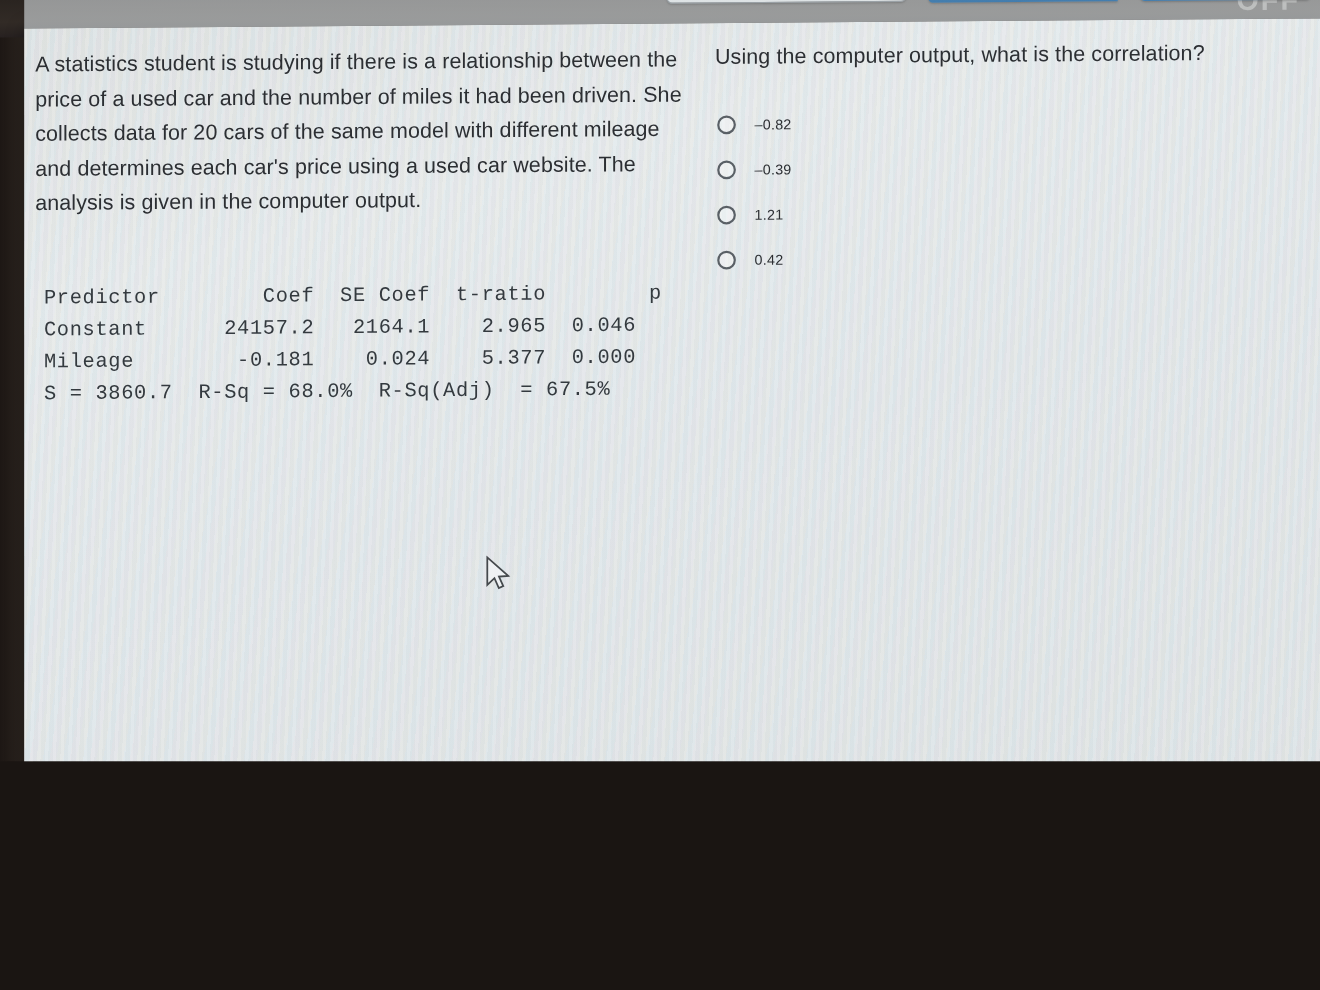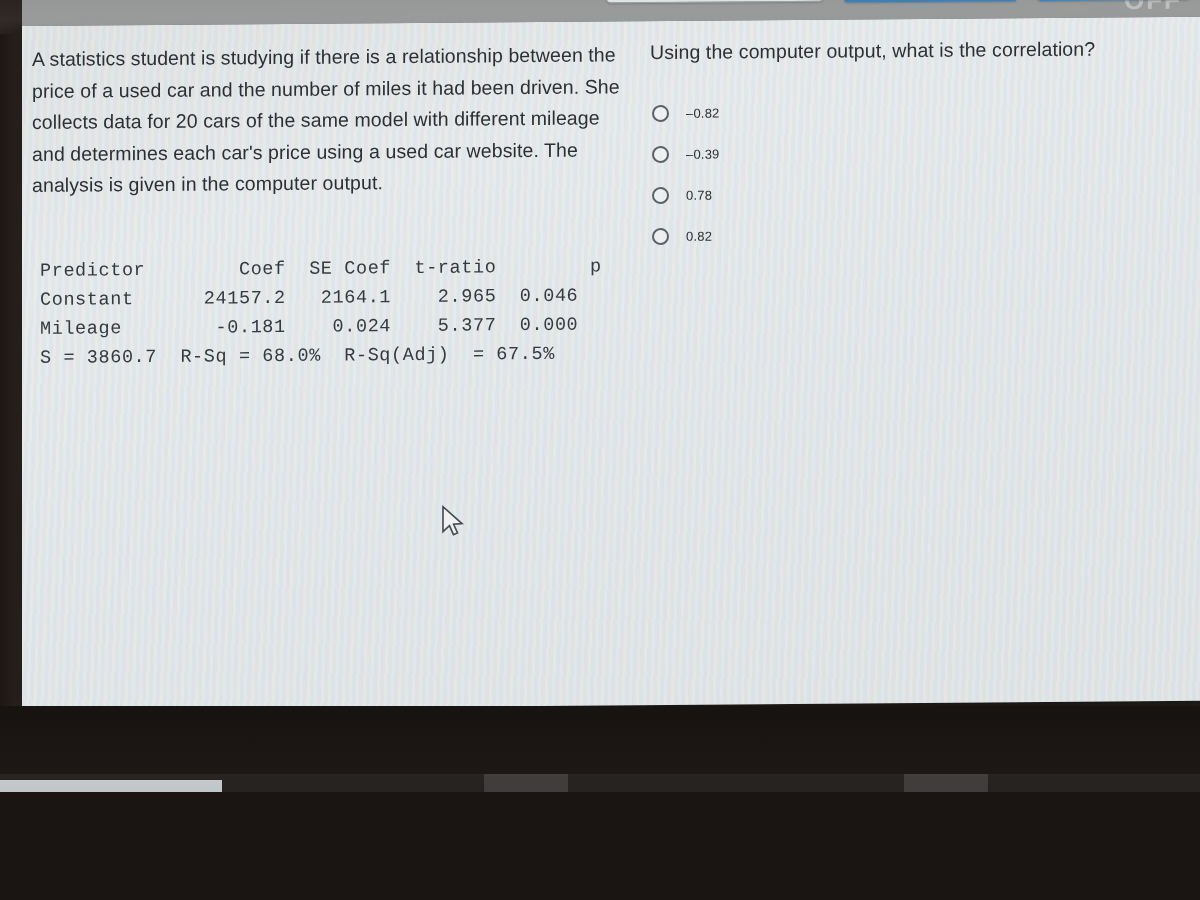--- a/index.html
+++ b/index.html
@@ -6,21 +6,21 @@
 
   html, body {
     width: 1200px; height: 900px;
     overflow: hidden;
     background: #1a1512;
     font-family: "Liberation Sans", sans-serif;
   }
 
   #screen-photo {
     position: relative;
-    width: 1200px; height: 792px;
+    width: 1200px; height: 692px;
     background: #221c18;
     overflow: hidden;
   }
 
   
   .bezel-top {
     position: absolute; left: 0; top: 0; width: 1200px; height: 34px;
     background: linear-gradient(180deg,#2a2420 0%, #322b26 60%, #272120 100%);
     transform: skewY(-0.45deg);
     transform-origin: left top;
@@ -252,25 +252,25 @@
         <div class="choice">
           <span class="radio"></span>
           <span class="choice-label">–0.82</span>
         </div>
         <div class="choice">
           <span class="radio"></span>
           <span class="choice-label">–0.39</span>
         </div>
         <div class="choice">
           <span class="radio"></span>
-          <span class="choice-label">0.78</span>
+          <span class="choice-label">1.21</span>
         </div>
         <div class="choice">
           <span class="radio"></span>
-          <span class="choice-label">0.82</span>
+          <span class="choice-label">0.42</span>
         </div>
       </div>
 
       <svg class="cursor" viewBox="0 0 26 34">
         <path d="M3 2 L3 27 L9.5 21 L13.5 30 L17.5 28.3 L13.6 19.6 L22 19 Z" fill="#f2f4f6" stroke="#2b2f33" stroke-width="1.6"></path>
       </svg>
 
       <div class="footer">
 
         <div class="btn-row">

